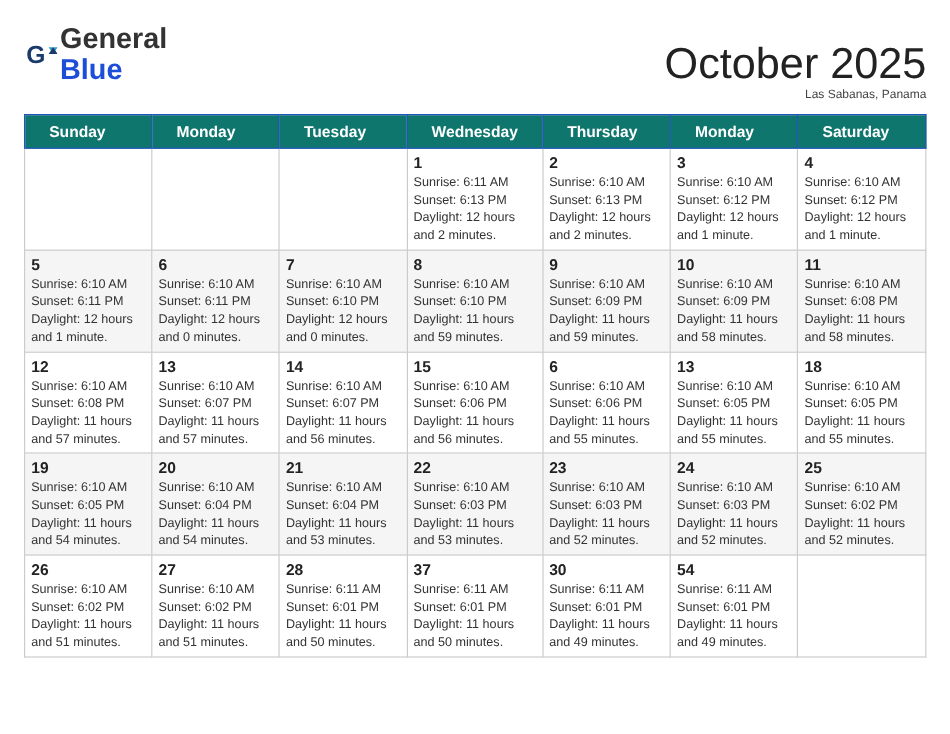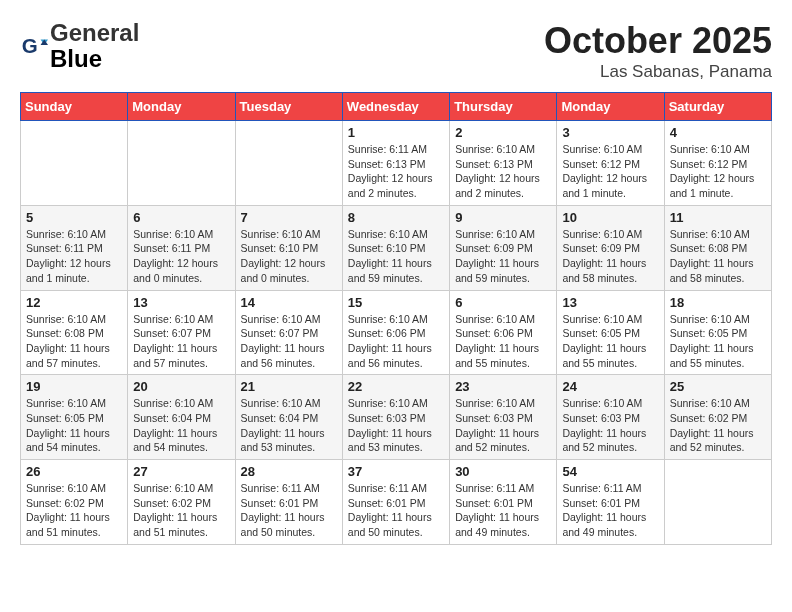--- a/index.html
+++ b/index.html
@@ -23,38 +23,39 @@
     .logo-icon {
       width: 28px;
       height: 28px;
       margin-right: 2px;
     }
     .title-area {
       text-align: right;
     }
     .month-title {
       font-size: 36px;
-      font-weight: bold;
+      font-weight: normal;
       color: #222;
+      margin-top: 12px;
     }
     .location {
-      font-size: 17px;
+      font-size: 10px;
       color: #444;
     }
     .calendar {
       width: 100%;
       border-collapse: collapse;
       border: 1px solid #ccc;
     }
     .calendar th {
-      background: #ef4444;
+      background: #0f766e;
       color: #fff;
       font-size: 13px;
       font-weight: bold;
-      padding: 6px 4px;
+      padding: 6px 20px;
       text-align: left;
       border: 1px solid #2255bb;
     }
     .calendar td {
       vertical-align: top;
       border: 1px solid #ccc;
       padding: 4px 5px;
       width: 107px;
       min-height: 80px;
       font-size: 10.5px;
@@ -88,21 +89,21 @@
 <div class="header">
   <div class="logo">
     <svg class="logo-icon" viewBox="0 0 30 30">
       <text x="2" y="22" font-size="22" font-family="Arial" font-weight="bold" fill="#1a3a6b">G</text>
       <polygon points="22,8 30,8 26,14" fill="#3399cc"></polygon>
       <polygon points="22,14 30,14 26,8" fill="#1a3a6b"></polygon>
     </svg>
     <div>
       <div style="font-size:24px; font-weight:bold; line-height:1.1;">
         <span style="color:#333;">General</span><br>
-        <span style="color:#000000;margin-top:16px;">Blue</span>
+        <span style="color:#1d4ed8;margin-top:16px;">Blue</span>
       </div>
     </div>
   </div>
   <div class="title-area">
     <div class="month-title">October 2025</div>
     <div class="location">Las Sabanas, Panama</div>
   </div>
 </div>
 
 <table class="calendar">

